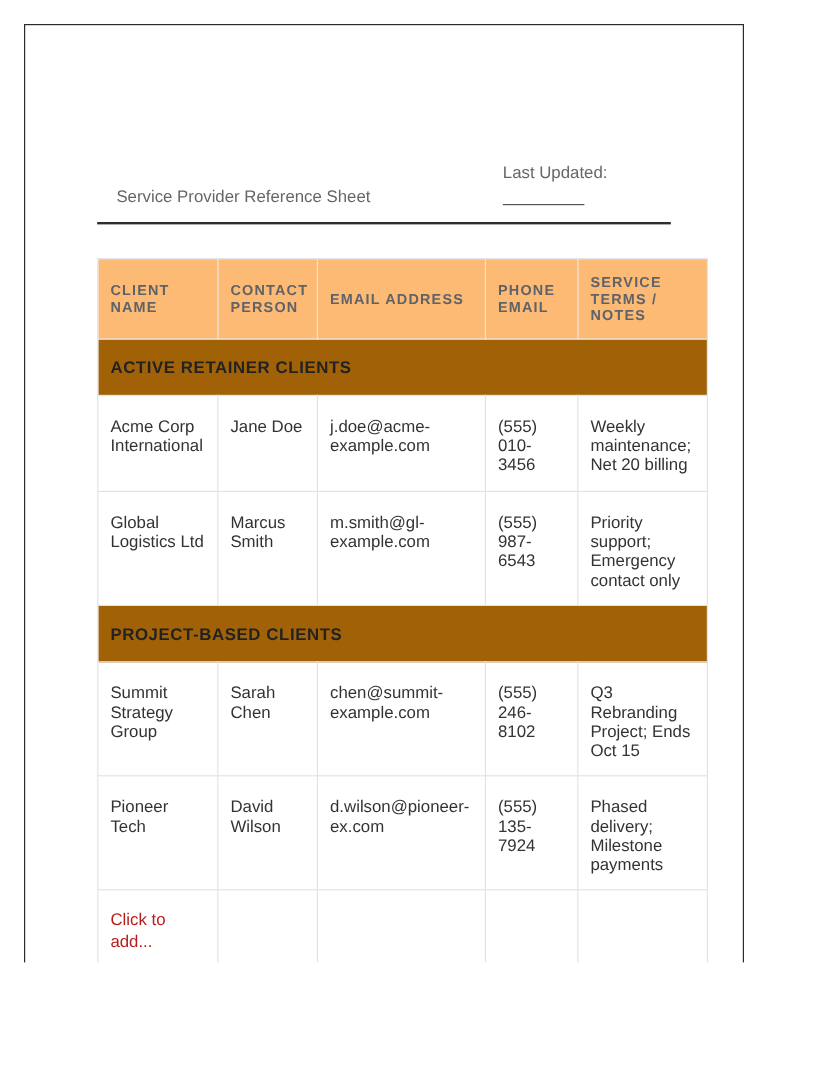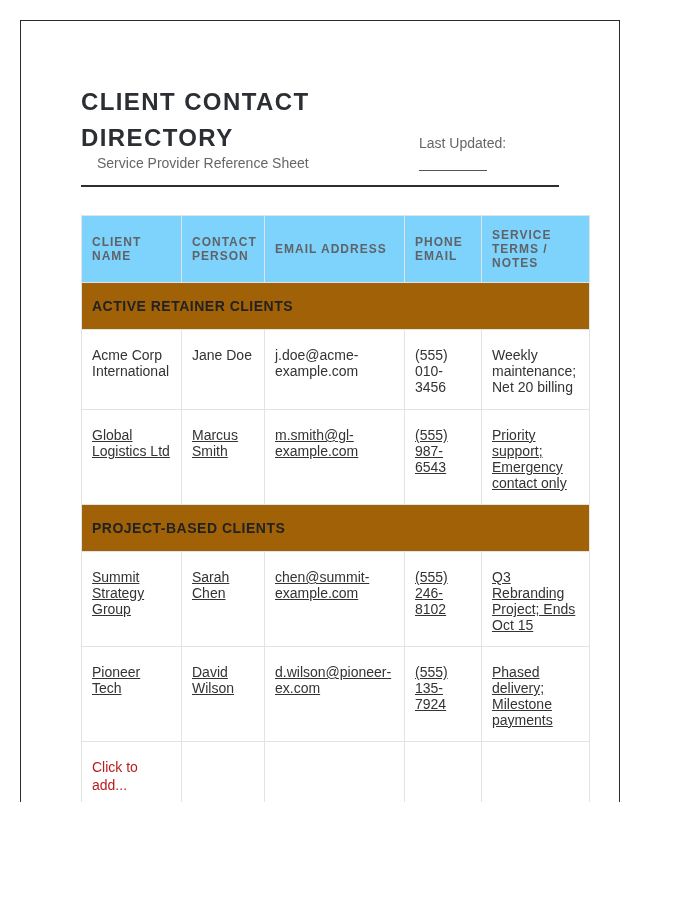--- a/index.html
+++ b/index.html
@@ -17,36 +17,35 @@
 
   table.dir { position: absolute; left: 60px; top: 194px; border-collapse: collapse;
               table-layout: fixed; width: 508px; }
   table.dir col.c1 { width: 100px; }
   table.dir col.c2 { width: 83px; }
   table.dir col.c3 { width: 140px; }
   table.dir col.c4 { width: 77px; }
   table.dir col.c5 { width: 108px; }
   table.dir th, table.dir td { border: 1px solid #e1e4e7; padding: 0 10px; vertical-align: top;
                                text-align: left; }
-  table.dir thead th { background: #7dd3fc; height: 66px; vertical-align: middle; font-size: 12px;
+  table.dir thead th { background: #fdba74; height: 66px; vertical-align: middle; font-size: 12px;
                        font-weight: bold; letter-spacing: 1px; color: #5f6368; line-height: 14px; }
   tr.section td { background: #a16207; height: 46px; vertical-align: middle; font-size: 14px;
                   font-weight: bold; letter-spacing: 0.5px; color: #222222; }
   tr.data td { font-size: 14px; line-height: 16px; color: #333333; padding-top: 17px; }
   tr.r1 td { height: 62px; }
-  tr.r2 td, tr.r3 td, tr.r4 td { height: 77px; text-decoration: underline; }
+  tr.r2 td, tr.r3 td, tr.r4 td { height: 77px; }
   tr.add td { height: 60px; padding-top: 16px; }
   .placeholder { color: #b91c1c; font-size: 14px; line-height: 16px; }
 </style>
 </head>
 <body>
 
 <div class="page">
   <div class="header">
-    <h1 class="title">CLIENT CONTACT DIRECTORY</h1>
     <div class="subtitle">Service Provider Reference Sheet</div>
     <div class="updated">Last Updated:</div>
     <div class="updated-line"></div>
   </div>
 
   <table class="dir">
     <colgroup>
         <col class="c1">
         <col class="c2">
         <col class="c3">

